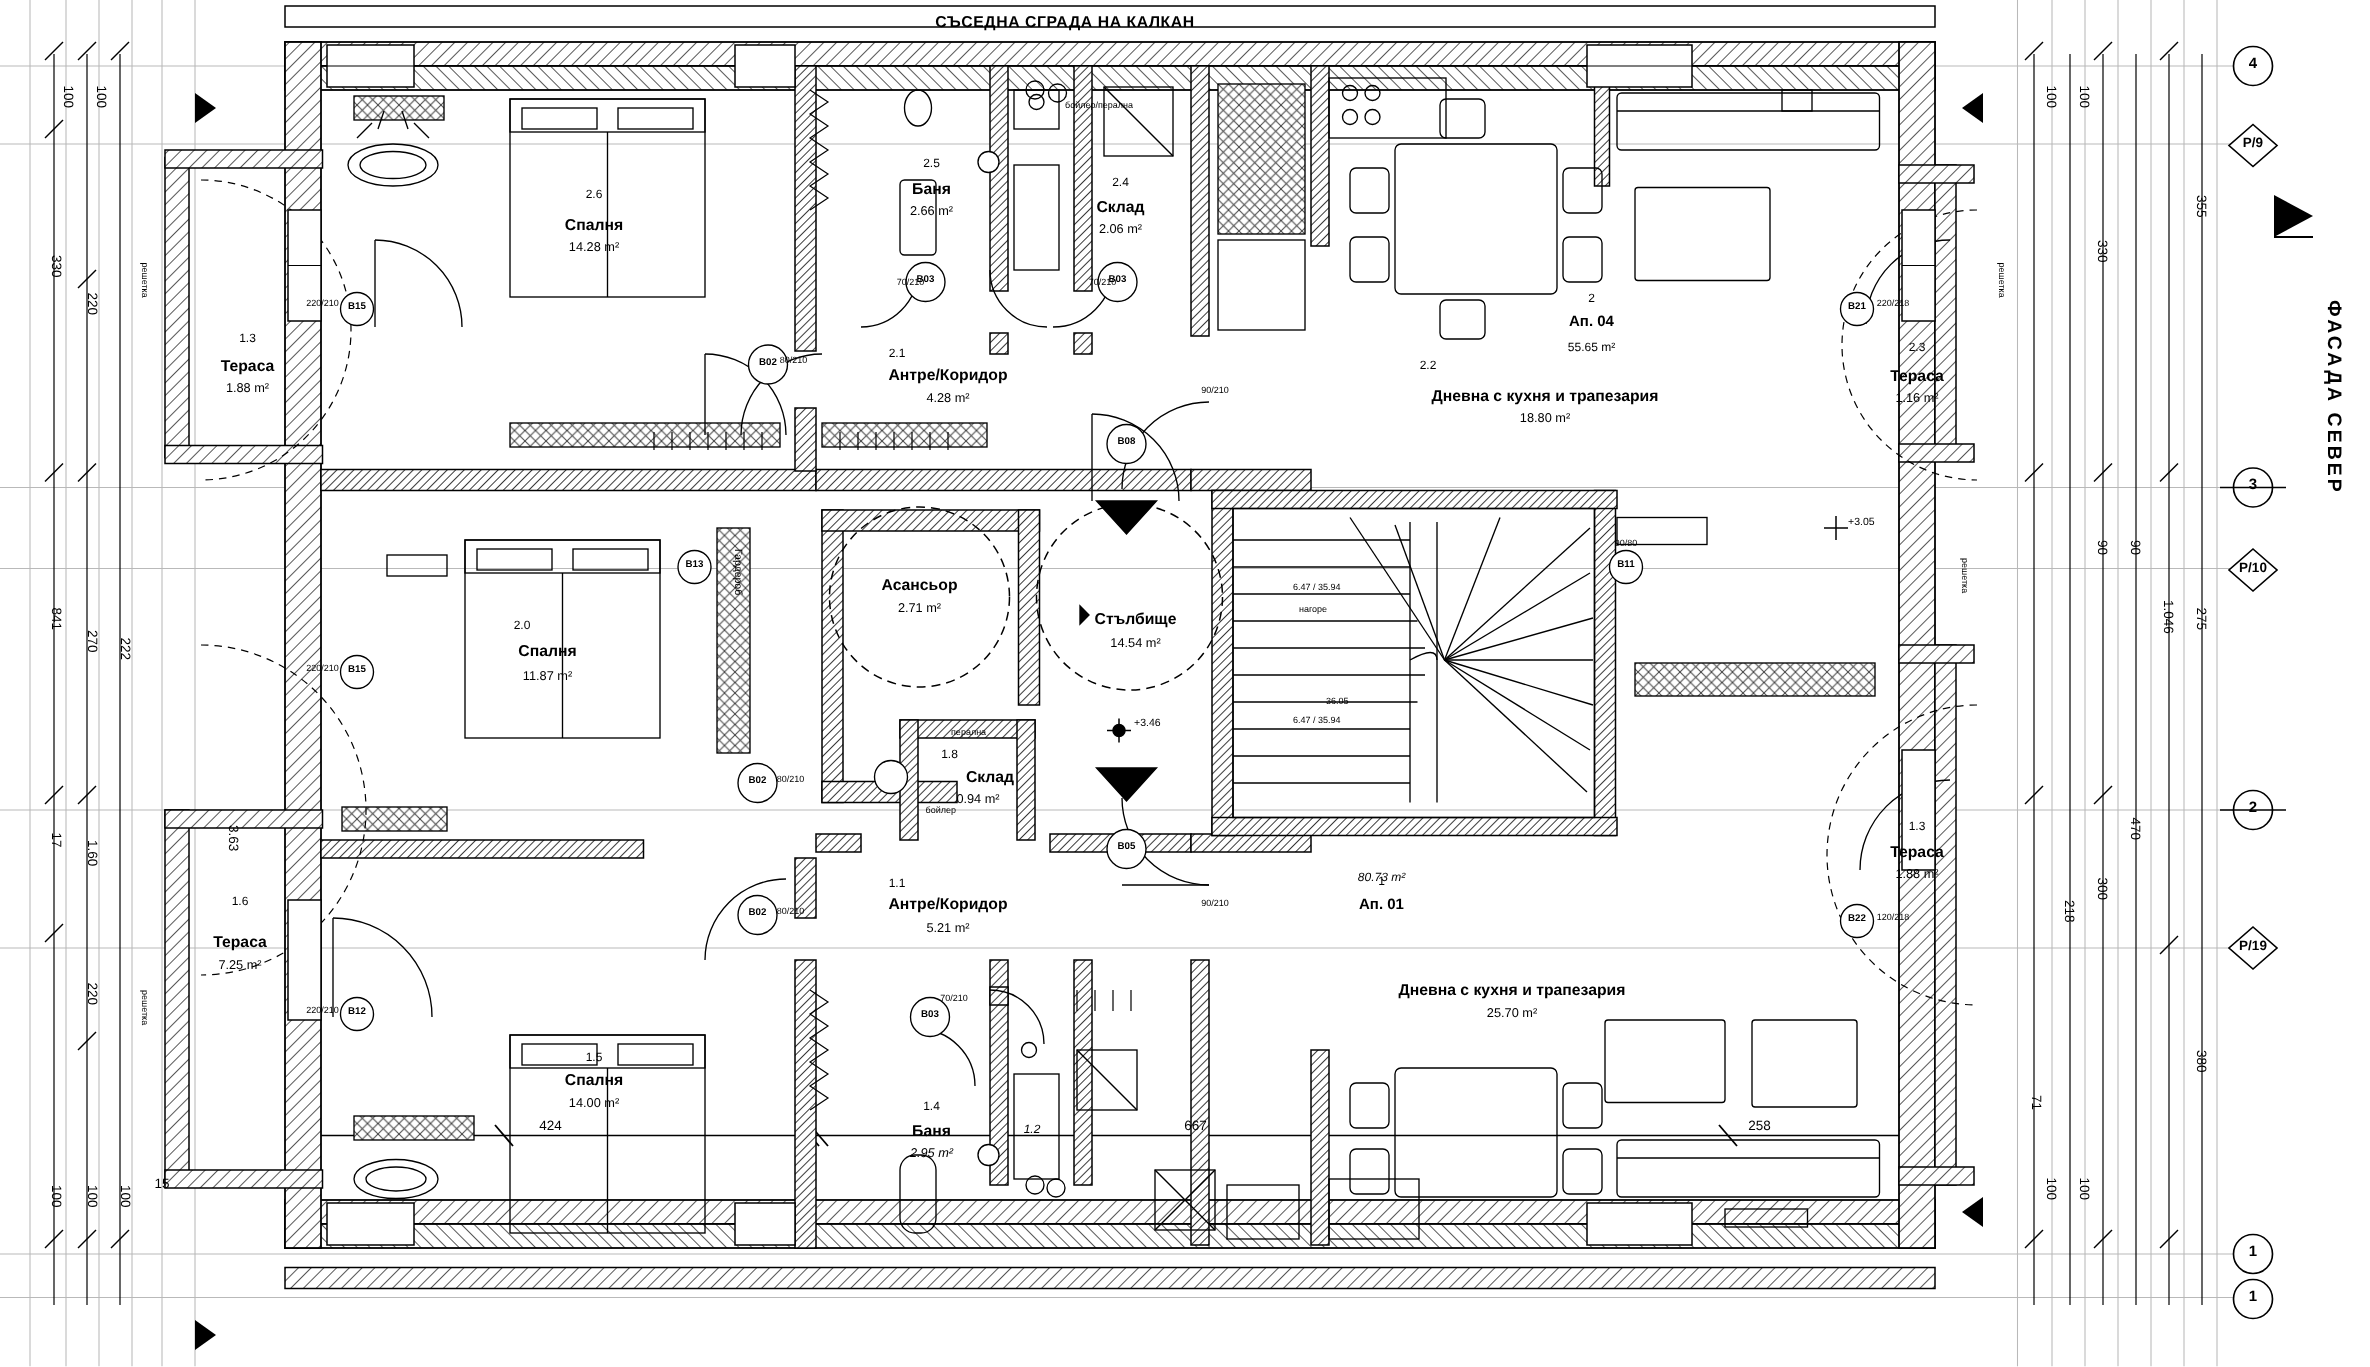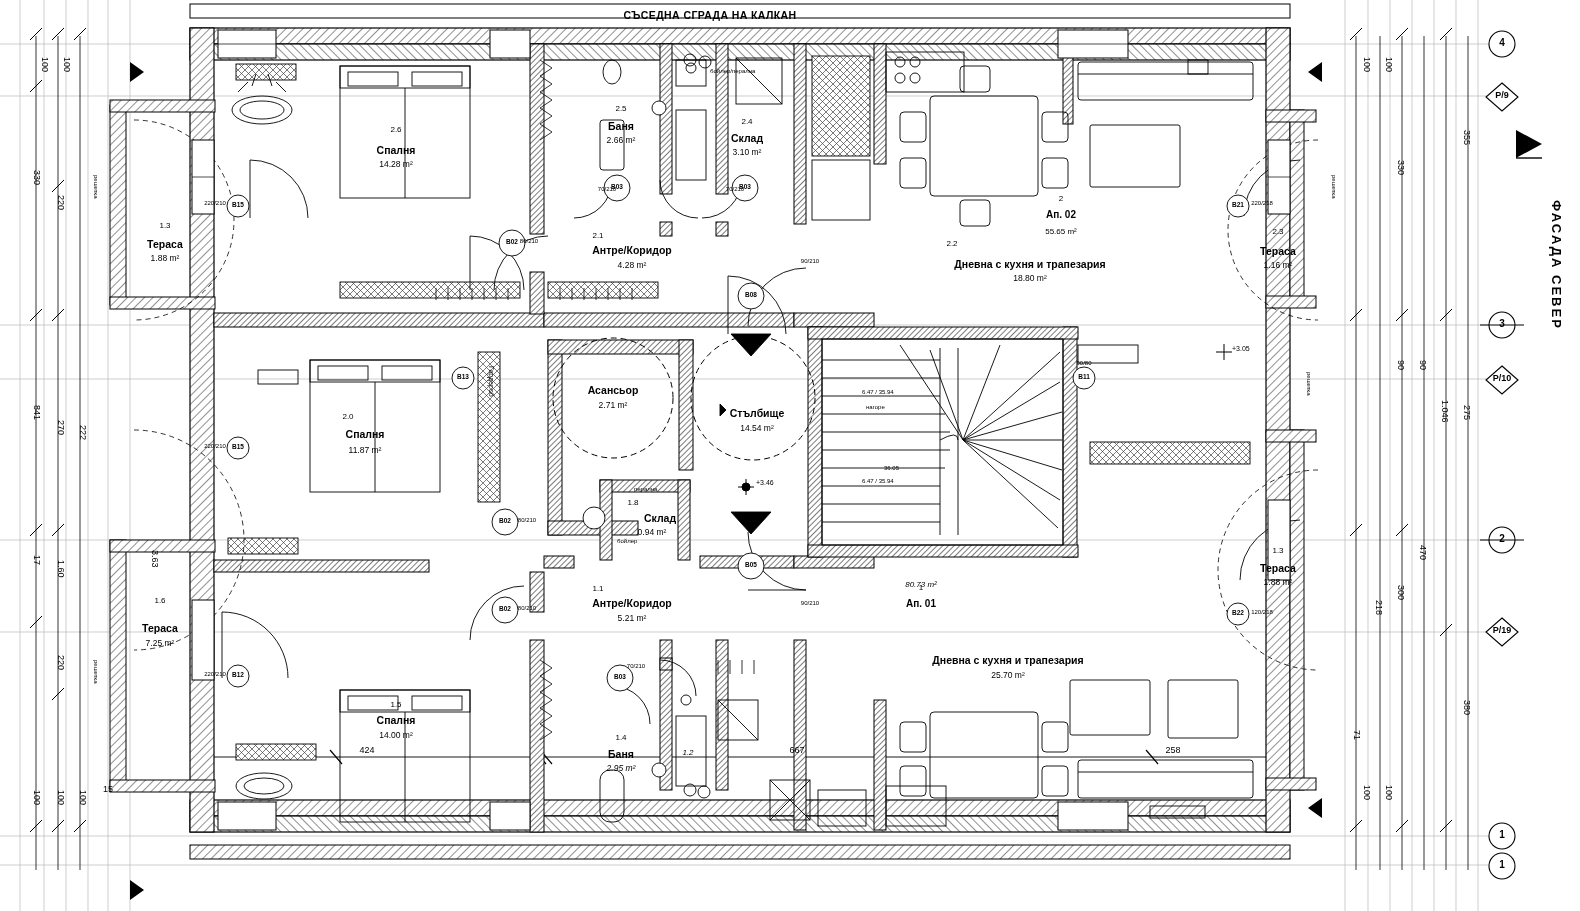--- a/index.html
+++ b/index.html
@@ -477,36 +477,36 @@
   <div class="lbl room-num c" style="left:396px; top:125px;">2.6</div>
   <div class="lbl room-name c" style="left:396px; top:144px;">Спалня</div>
   <div class="lbl room-area c" style="left:396px; top:160px;">14.28 m²</div>
 
   <div class="lbl room-num c" style="left:621px; top:104px;">2.5</div>
   <div class="lbl room-name c" style="left:621px; top:120px;">Баня</div>
   <div class="lbl room-area c" style="left:621px; top:136px;">2.66 m²</div>
 
   <div class="lbl room-num c" style="left:747px; top:117px;">2.4</div>
   <div class="lbl room-name c" style="left:747px; top:132px;">Склад</div>
-  <div class="lbl room-area c" style="left:747px; top:148px;">3.10 m²</div>
+  <div class="lbl room-area c" style="left:747px; top:148px;">2.06 m²</div>
 
   <div class="lbl room-num c" style="left:165px; top:221px;">1.3</div>
   <div class="lbl room-name c" style="left:165px; top:238px;">Тераса</div>
   <div class="lbl room-area c" style="left:165px; top:254px;">1.88 m²</div>
 
   <div class="lbl room-num c" style="left:598px; top:231px;">2.1</div>
   <div class="lbl room-name c" style="left:632px; top:244px;">Антре/Коридор</div>
   <div class="lbl room-area c" style="left:632px; top:261px;">4.28 m²</div>
 
   <div class="lbl room-num c" style="left:952px; top:239px;">2.2</div>
   <div class="lbl room-name c" style="left:1030px; top:258px;">Дневна с кухня и трапезария</div>
   <div class="lbl room-area c" style="left:1030px; top:274px;">18.80 m²</div>
 
   <div class="lbl room-num c" style="left:1061px; top:194px;">2</div>
-  <div class="lbl apt-name c" style="left:1061px; top:209px;">Ап. 02</div>
+  <div class="lbl apt-name c" style="left:1061px; top:209px;">Ап. 04</div>
   <div class="lbl apt-area c" style="left:1061px; top:227px;">55.65 m²</div>
 
   <div class="lbl room-num c" style="left:1278px; top:227px;">2.3</div>
   <div class="lbl room-name c" style="left:1278px; top:245px;">Тераса</div>
   <div class="lbl room-area c" style="left:1278px; top:261px;">1.16 m²</div>
 
   <div class="lbl room-name c" style="left:613px; top:384px;">Асансьор</div>
   <div class="lbl room-area c" style="left:613px; top:401px;">2.71 m²</div>
 
   <div class="lbl room-name c" style="left:757px; top:407px;">Стълбище</div>

